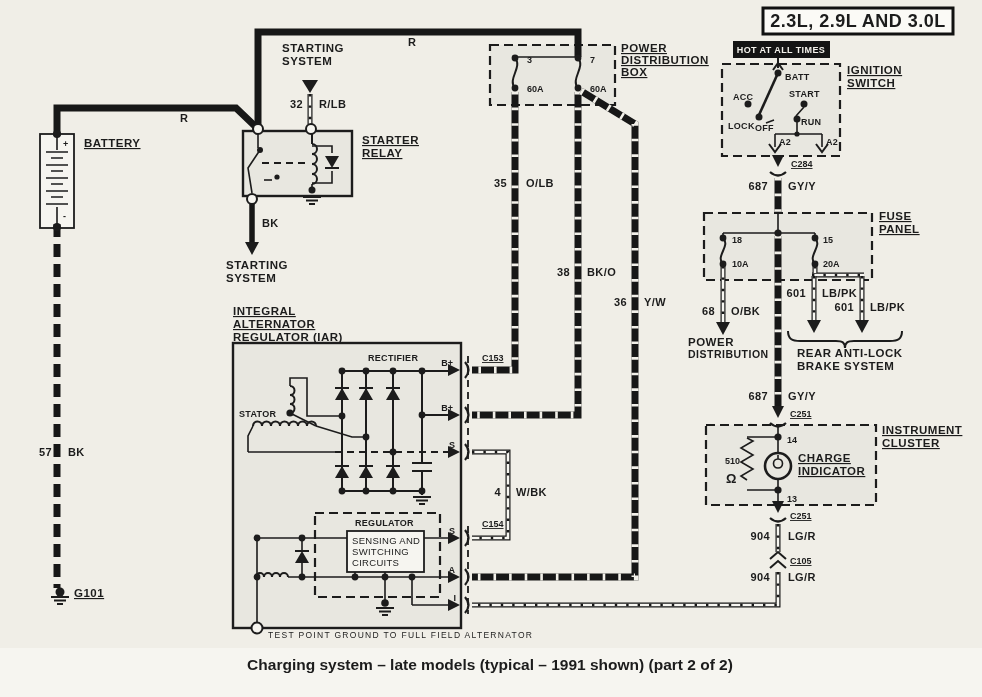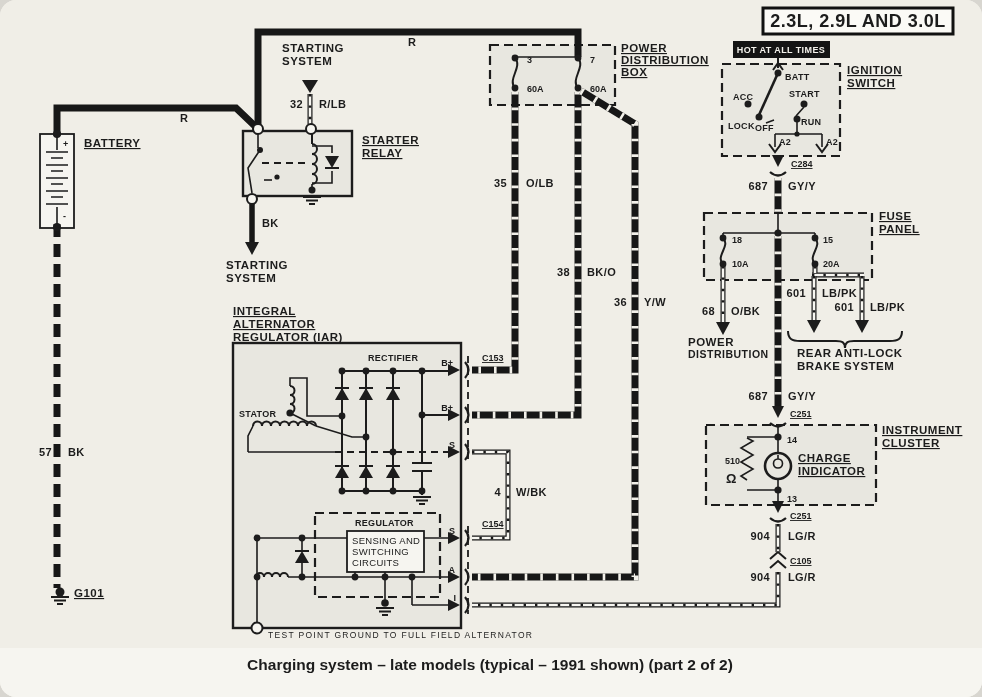--- a/index.html
+++ b/index.html
@@ -1,17 +1,17 @@
 <!DOCTYPE html>
 <html><head>
 <meta charset="utf-8">
 <style>
   html,body{margin:0;padding:0;background:#d8d6d0;}
   .stage{position:relative;width:982px;height:697px;margin:0 auto;background:#f0eee7;overflow:hidden;
-         font-family:"Liberation Sans",sans-serif;border-radius:16px;}
+         font-family:"Liberation Sans",sans-serif;}
   svg{display:block}
   svg text{fill:#1c1c1c;font-family:"Liberation Sans",sans-serif;}
   .lbl{font-size:11.5px;font-weight:bold;letter-spacing:.5px;}
   .u{text-decoration:underline;}
   .wl{font-size:11px;font-weight:bold;letter-spacing:.4px;}
   .pin{font-size:9px;font-weight:bold;}
   .pos{font-size:9px;font-weight:bold;letter-spacing:.3px;}
   .sense{font-size:9.5px;letter-spacing:.3px;}
   .note{font-size:8.5px;letter-spacing:1.3px;}
   .ttl{font-size:18px;font-weight:bold;letter-spacing:.5px;}

